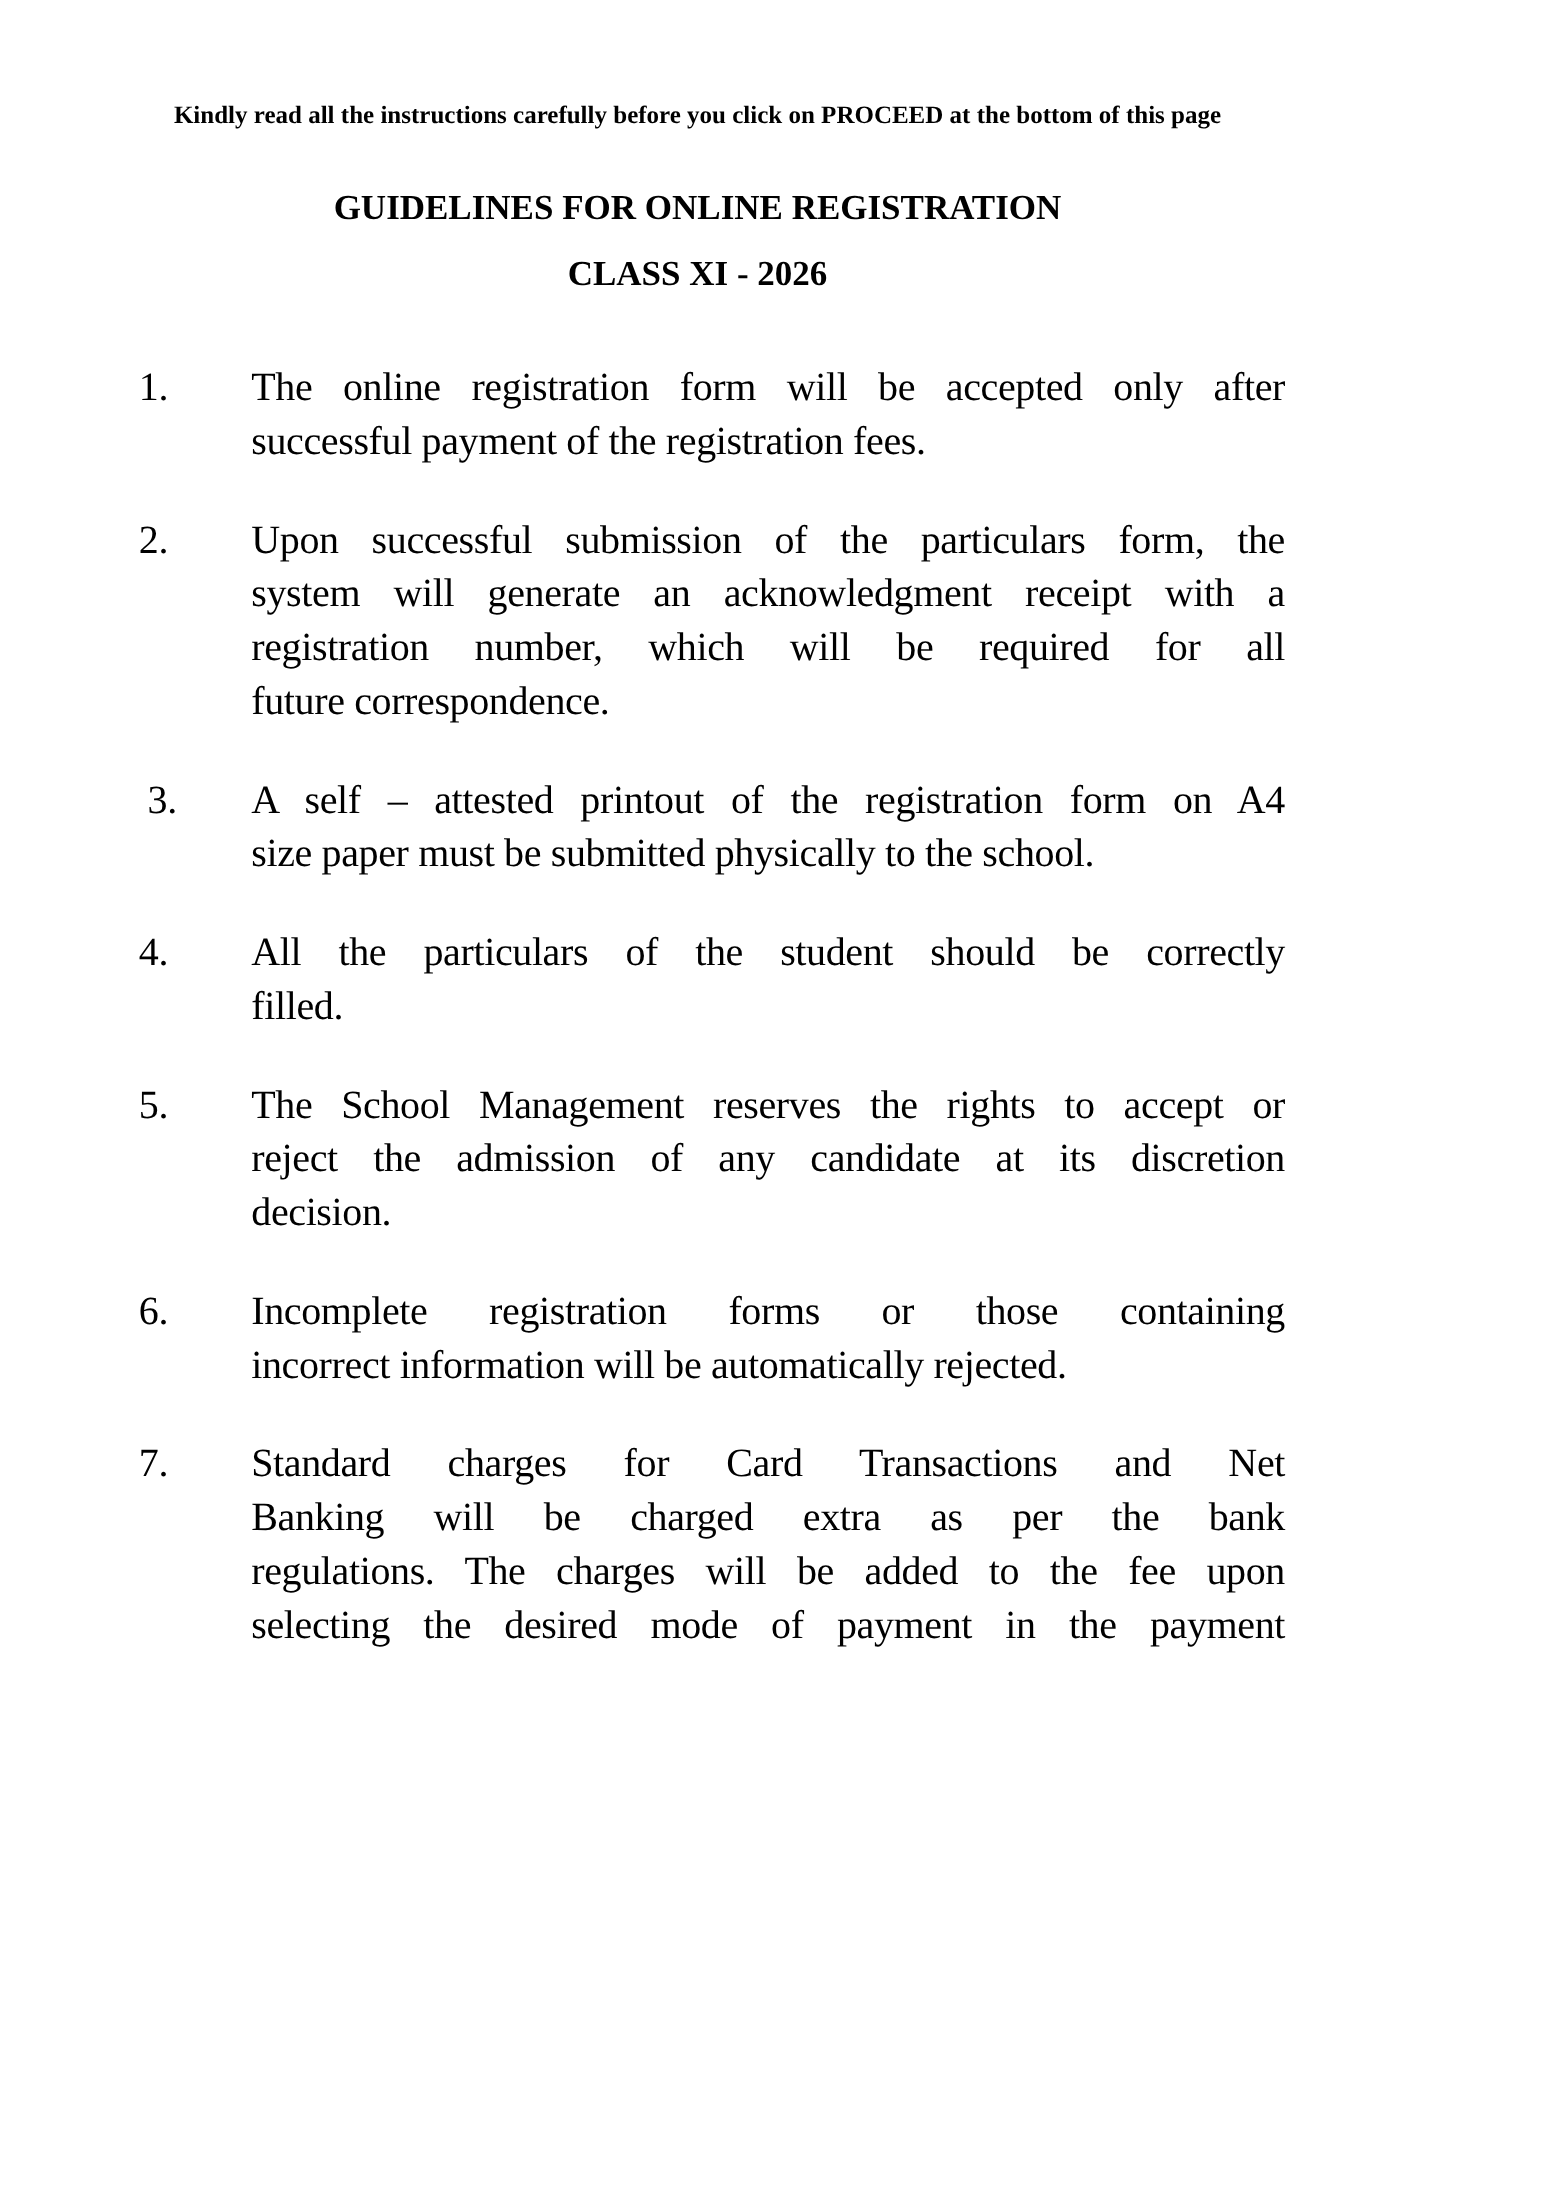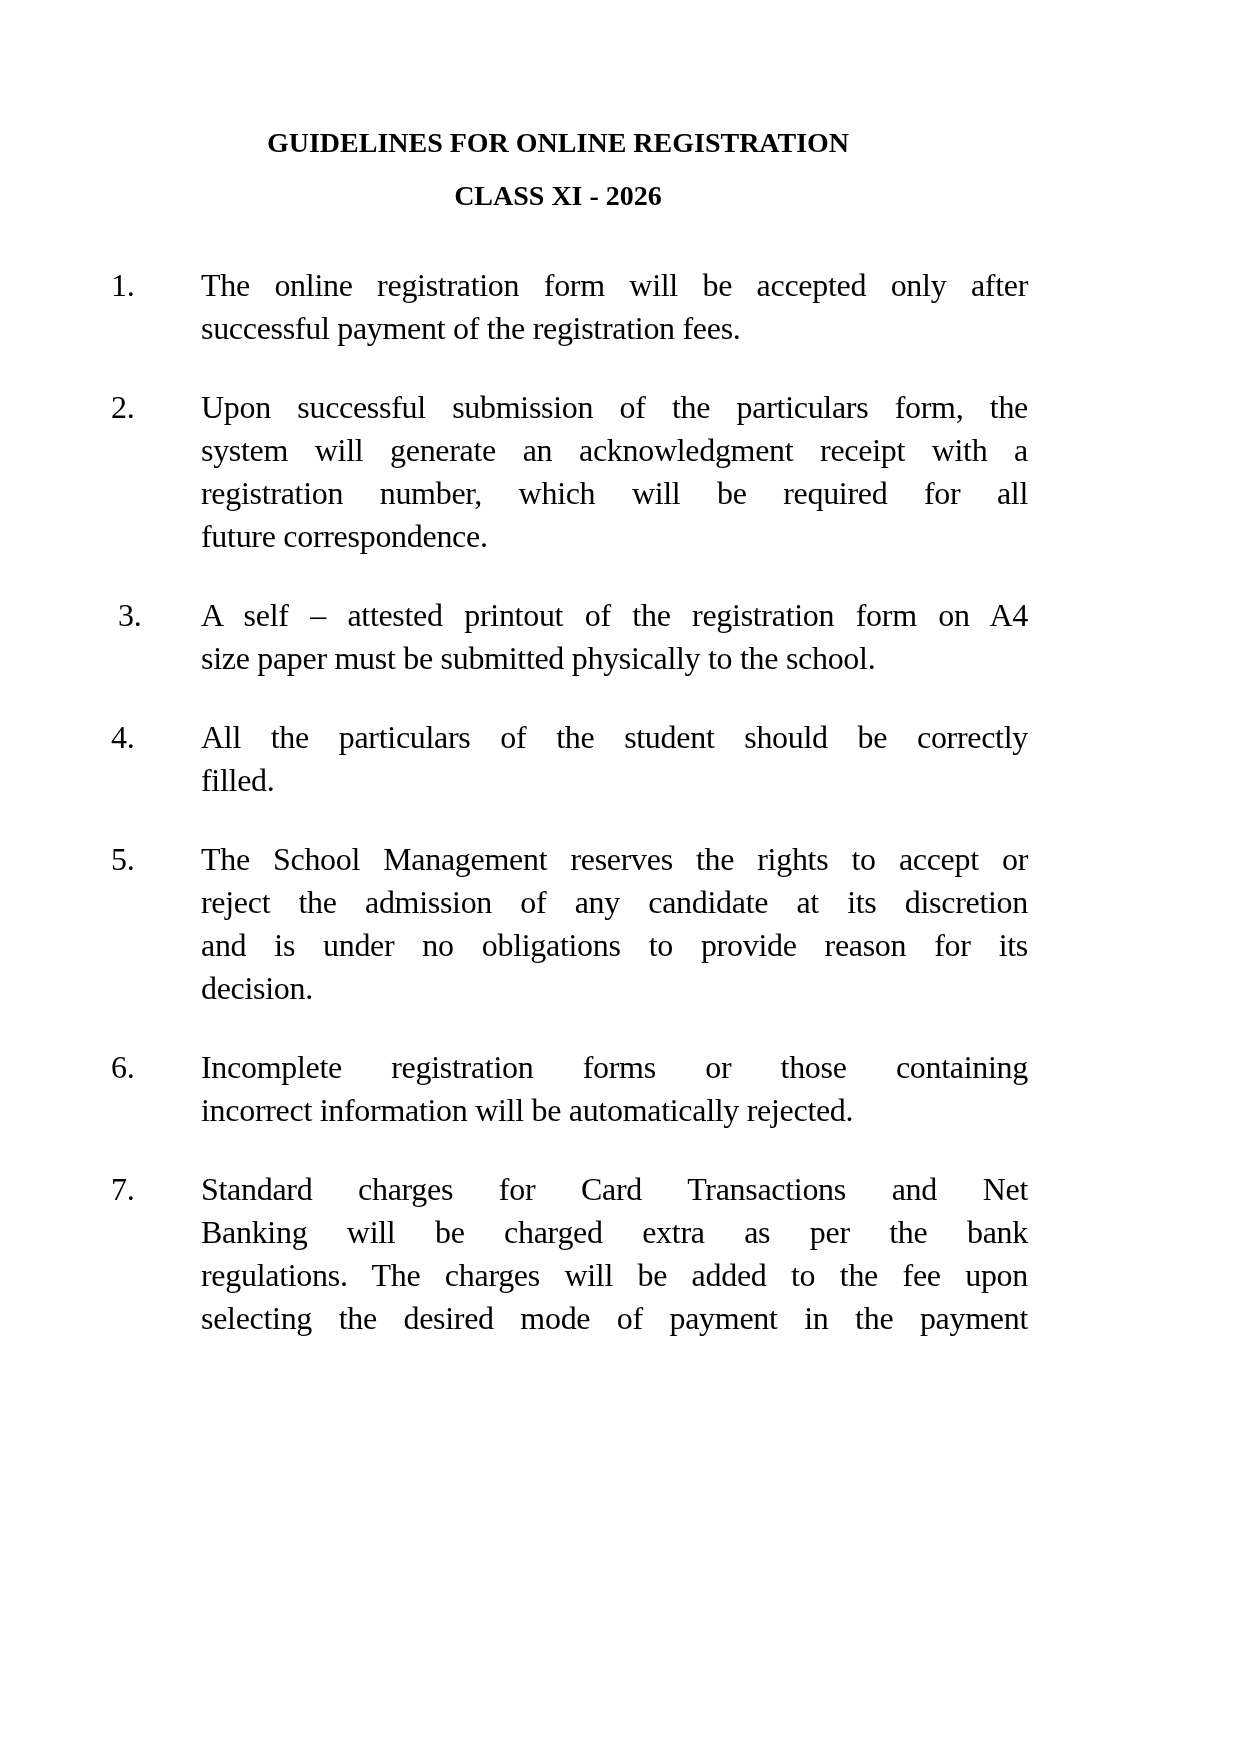--- a/index.html
+++ b/index.html
@@ -66,20 +66,21 @@
   .gl-line.last {
     text-align: left;
     text-align-last: left;
   }
 </style>
 </head>
 <body>
 
 <div class="page">
   <div class="content">
+    <div class="notice">Kindly read all the instructions carefully before you click on PROCEED at the bottom of this page</div>
     <h1 class="title">
       <span class="title-line">GUIDELINES FOR ONLINE REGISTRATION</span>
       <span class="title-line">CLASS XI - 2026</span>
     </h1>
     <ol class="guidelines" id="guidelines">
         <li>
           <span class="num">1.</span>
           <div class="gl-line">The online registration form will be accepted only after</div>
           <div class="gl-line last">successful payment of the registration fees.</div>
         </li>
@@ -97,21 +98,20 @@
         </li>
         <li>
           <span class="num">4.</span>
           <div class="gl-line">All the particulars of the student should be correctly</div>
           <div class="gl-line last">filled.</div>
         </li>
         <li>
           <span class="num">5.</span>
           <div class="gl-line">The School Management reserves the rights to accept or</div>
           <div class="gl-line">reject the admission of any candidate at its discretion</div>
-          <div class="gl-line">and is under no obligations to provide reason for its</div>
           <div class="gl-line last">decision.</div>
         </li>
         <li>
           <span class="num">6.</span>
           <div class="gl-line">Incomplete registration forms or those containing</div>
           <div class="gl-line last">incorrect information will be automatically rejected.</div>
         </li>
         <li>
           <span class="num">7.</span>
           <div class="gl-line">Standard charges for Card Transactions and Net</div>

